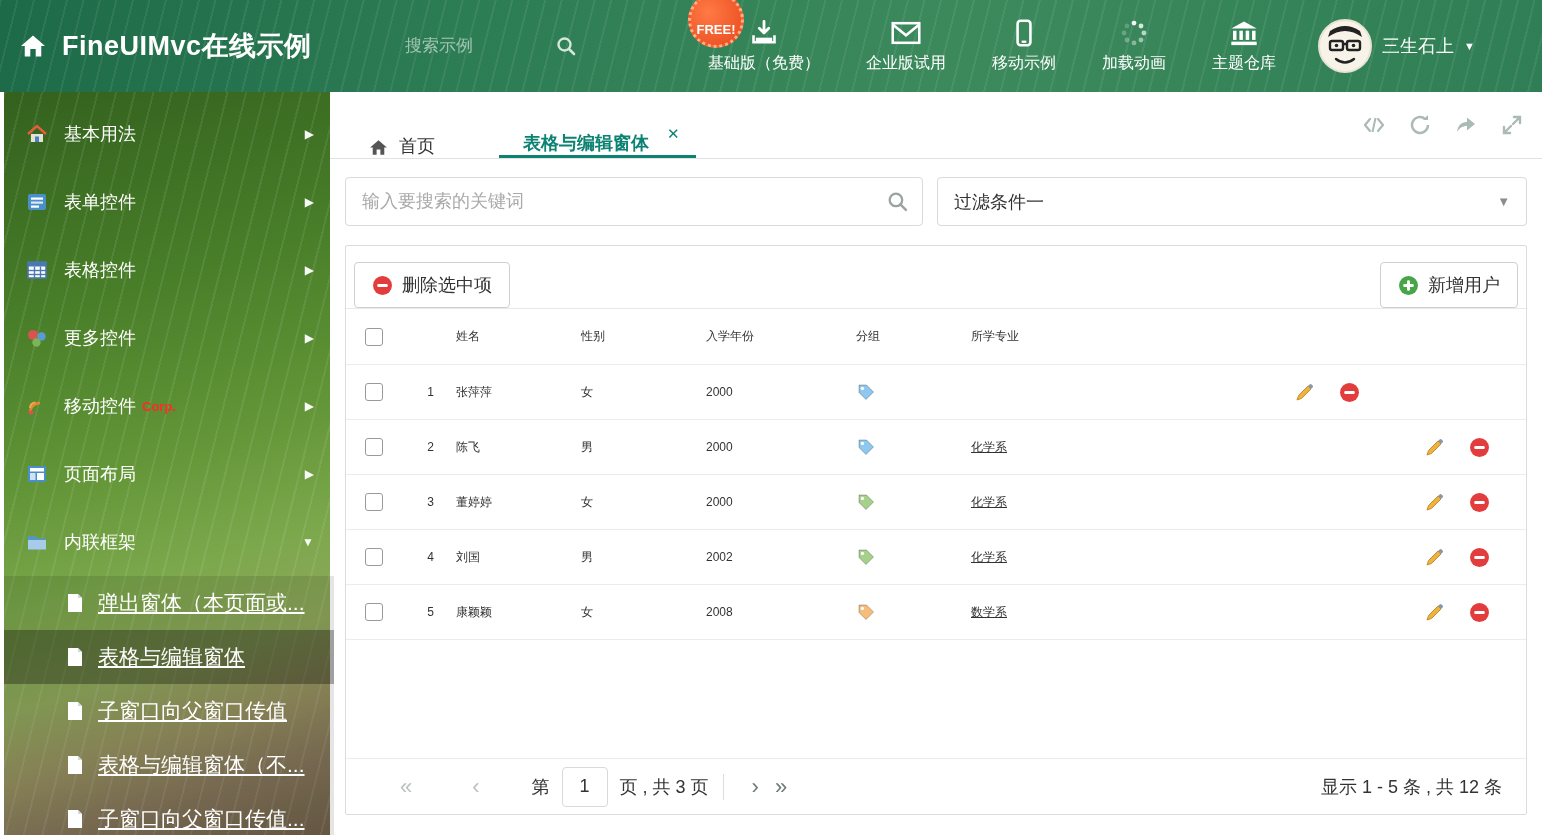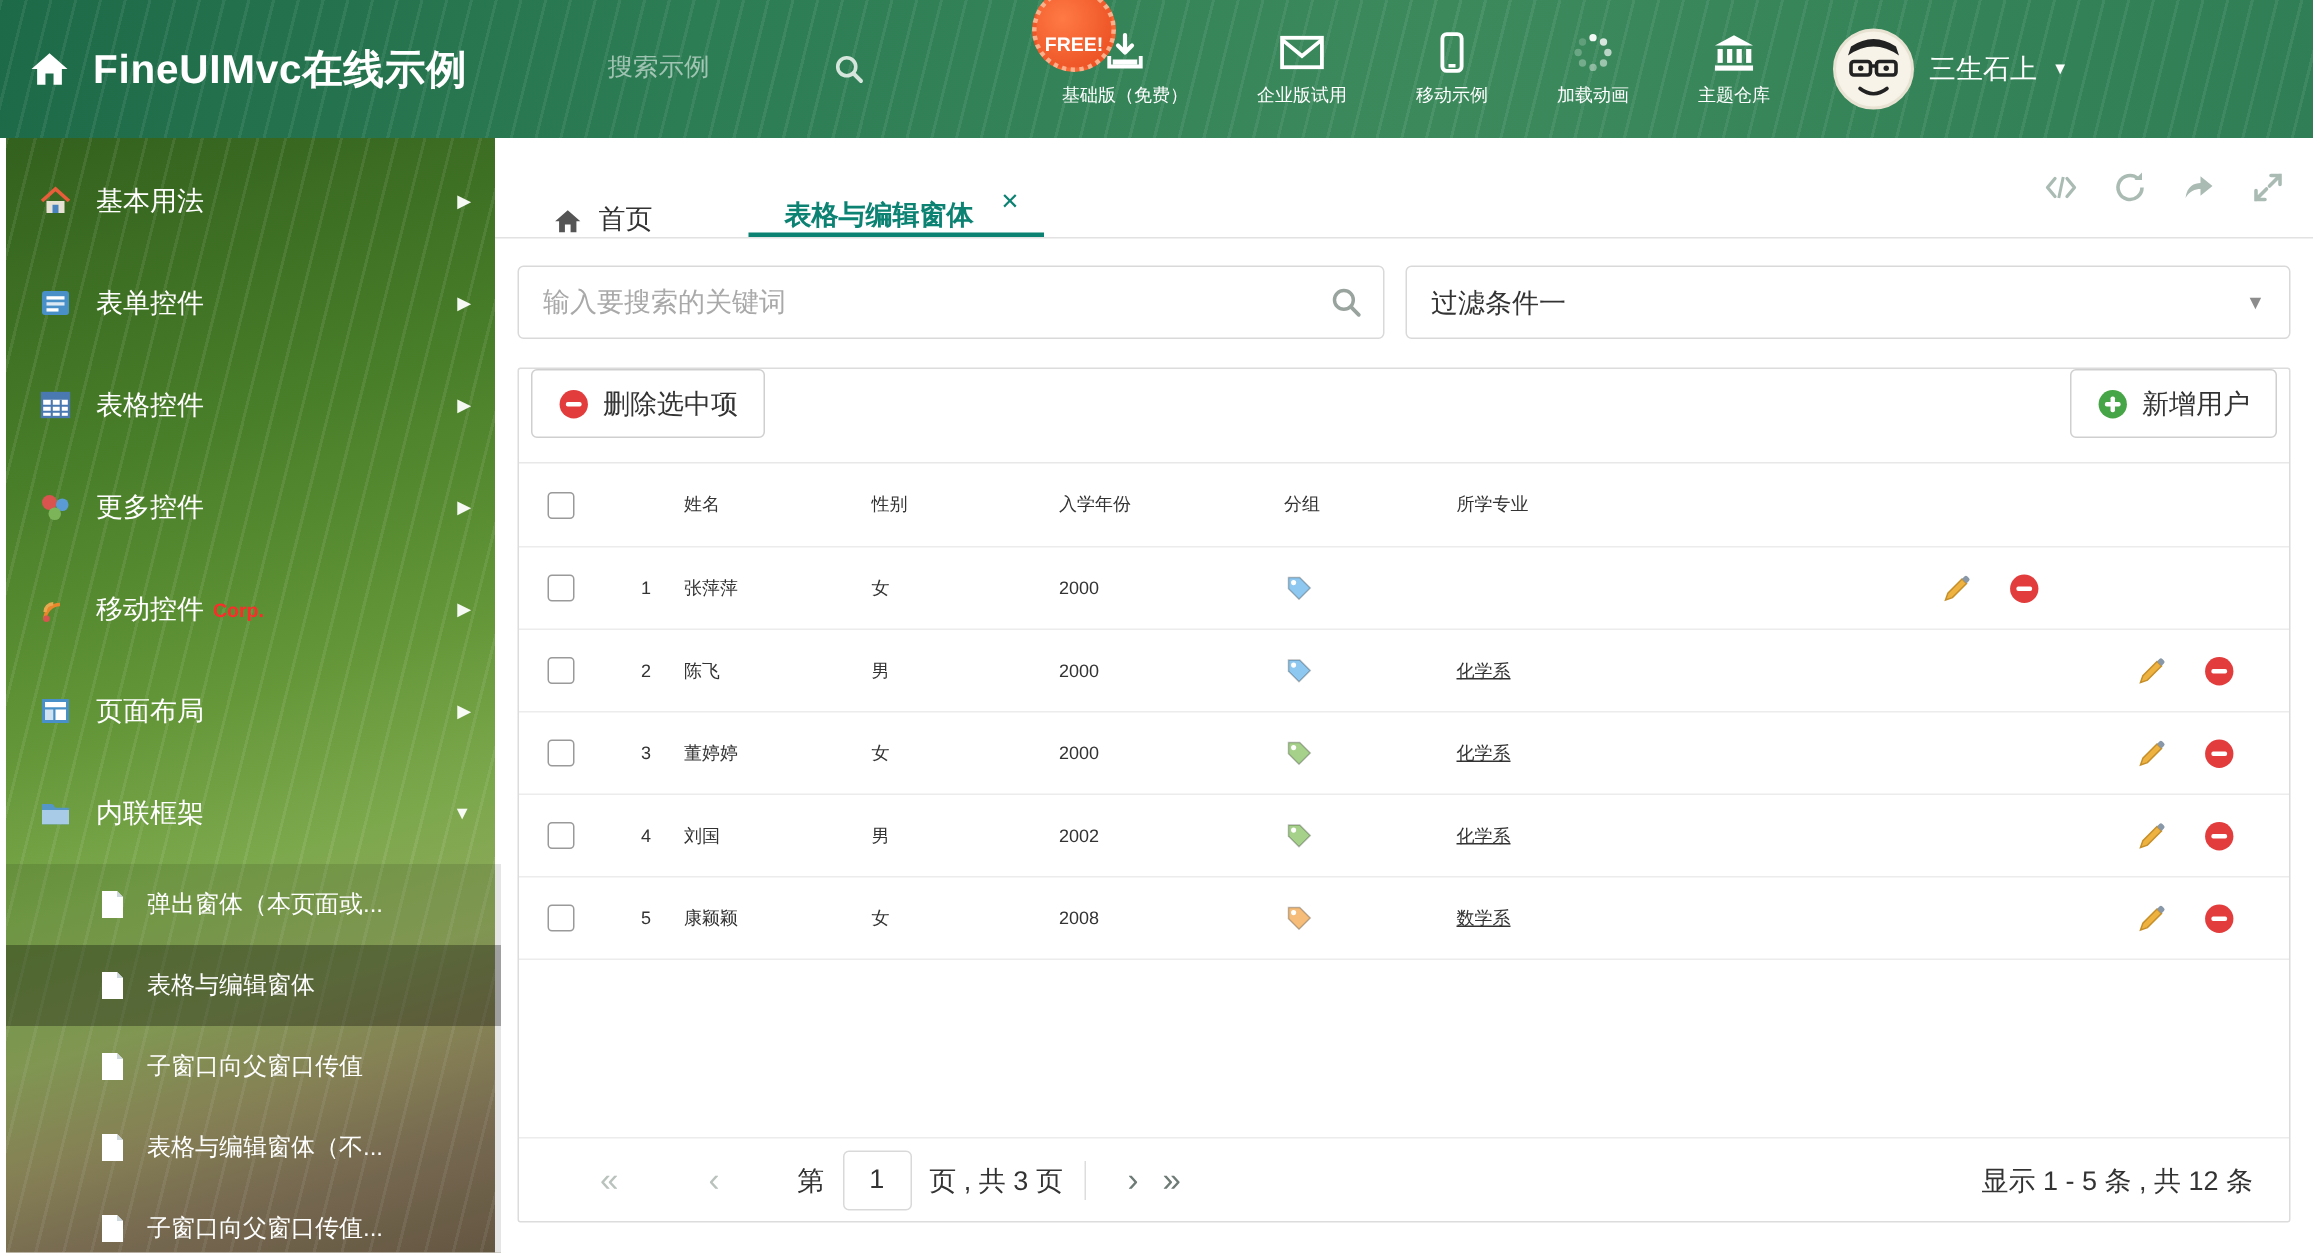--- a/index.html
+++ b/index.html
@@ -18,41 +18,41 @@
   .brand h1 { font-size:27px; font-weight:bold; letter-spacing:.5px; white-space:nowrap; }
   .hsearch { display:flex; align-items:center; width:215px; position:relative; z-index:2;}
   .hsearch input { background:transparent; border:none; outline:none; color:#fff; font-size:17px; width:150px;font-family:Liberation Mono, monospace; }
   .hsearch input::placeholder { color:rgba(255,255,255,.55); }
   .free-badge { position:absolute; left:688px; top:-8px; width:56px; height:56px; border-radius:50%;
     background:radial-gradient(circle at 35% 35%, #ff7a45, #e8491d);
     border:3px dotted #ffb08a; color:#fff; font-weight:bold; font-size:13px;
     display:flex; align-items:flex-end; justify-content:center; padding-bottom:8px; z-index:3;}
   .topnav { display:flex; align-items:center; gap:46px; margin-left:88px; z-index:2;}
   .topnav .tn-item { display:flex; flex-direction:column; align-items:center; gap:6px; cursor:pointer; }
-  .topnav .tn-item span.lbl { font-size:12px; white-space:nowrap; }
+  .topnav .tn-item span.lbl { font-size:16px; white-space:nowrap; }
   .huser { display:flex; align-items:center; gap:10px; margin-left:42px; z-index:2;}
   .avatar { width:54px; height:54px; border-radius:50%; background:#f6f2e8; border:2px solid #e8e2d2; overflow:hidden;}
   .huser .uname { font-size:18px; }
   .huser .caret { font-size:11px; }
 
   
   .sidebar {
     position:absolute; left:4px; top:92px; width:330px; height:743px; overflow:hidden; color:#fff;
     background:linear-gradient(163deg,#33611e 0%,#477c28 26%,#629537 48%,#7ca84c 63%,#8fa75c 74%,#95905f 82%,#84755a 90%,#6f6049 100%);
   }
   .sidebar::before{content:"";position:absolute;inset:0;
     background:repeating-linear-gradient(104deg,rgba(255,255,255,.08) 0 2px,transparent 2px 18px);
     pointer-events:none;}
   .snav { position:relative; z-index:1; padding-top:8px;}
   .s-item { height:68px; display:flex; align-items:center; padding:0 20px 0 22px; cursor:pointer; font-size:18px; }
   .s-item .sico { width:22px; height:22px; margin-right:16px; flex:0 0 22px; }
   .s-item .arrow { margin-left:auto; font-size:12px; opacity:.95;}
   .s-item .corp { color:#ff2a2a; font-size:13px; margin-left:6px; font-weight:bold;}
   .submenu { background:rgba(0,0,0,.10); }
-  .s-sub { height:54px; display:flex; align-items:center; padding-left:62px; font-size:16px; cursor:pointer; }
+  .s-sub { height:54px; display:flex; align-items:center; padding-left:62px; font-size:21px; cursor:pointer;text-decoration:underline; }
   .s-sub .fico { width:18px; height:20px; margin-right:14px; flex:0 0 18px;}
   .s-sub.active { background:rgba(0,0,0,.30); }
   .s-sub .sublbl{white-space:nowrap; overflow:hidden;}
 
   
   .main { position:absolute; left:330px; top:92px; width:1212px; height:743px; background:#fff; }
 
   .tabbar { height:67px; border-bottom:1px solid #e2e2e2; display:flex; align-items:stretch; padding-left:30px; position:relative;}
   .tab { display:flex; align-items:flex-end; gap:10px; font-size:18px; color:#333; padding:0 8px; margin-right:56px; cursor:pointer; position:relative;}
   .tab.active { color:#0c8273; border-bottom:3px solid #0c8273; padding:0 24px; font-weight:bold;}
@@ -63,21 +63,21 @@
   .content { padding:18px 15px 0 15px; }
   .filter-row { display:flex; gap:14px; }
   .kw-wrap { position:relative; width:578px; }
   .kw-wrap input { width:100%; height:49px; border:1px solid #d9d9d9; border-radius:4px; padding:0 48px 0 16px; font-size:18px; color:#0f766e; outline:none;}
   .kw-wrap input::placeholder { color:#a9a9a9; }
   .kw-wrap .mag { position:absolute; right:14px; top:13px; }
   .sel { flex:1; height:49px; border:1px solid #d9d9d9; border-radius:4px; display:flex; align-items:center; padding:0 16px; font-size:18px; color:#333; cursor:pointer;}
   .sel .caret { margin-left:auto; color:#8c8c8c; font-size:13px;}
 
   .panel { margin-top:19px; border:1px solid #dcdcdc; height:570px; position:relative; border-radius:2px;}
-  .ptoolbar { height:63px; display:flex; align-items:flex-start; padding:0 8px; border-bottom:1px solid #e8e8e8;}
+  .ptoolbar { height:63px; display:flex; align-items:flex-end; padding:0 8px; border-bottom:1px solid #e8e8e8;}
   .btn { height:46px; background:#fff; border:1px solid #cfcfcf; border-radius:4px; display:flex; align-items:center; gap:9px; padding:0 17px; font-size:18px; color:#333; cursor:pointer;}
   .btn.right { margin-left:auto; }
 
   .grid { width:100%; }
   .grow { display:grid; grid-template-columns:55px 45px 125px 125px 150px 115px 1fr 130px; align-items:center; height:55px; border-bottom:1px solid #ececec; font-size:12px; color:#333;}
   .grow.ghead { height:56px; }
   .gc { padding-left:10px; }
   .gc.cb { display:flex; justify-content:center; padding-left:0;}
   .gc.idx { text-align:right; padding-right:12px;}
   .checkbox { width:18px; height:18px; border:1px solid #9a9a9a; border-radius:3px; background:#fff; cursor:pointer;}

